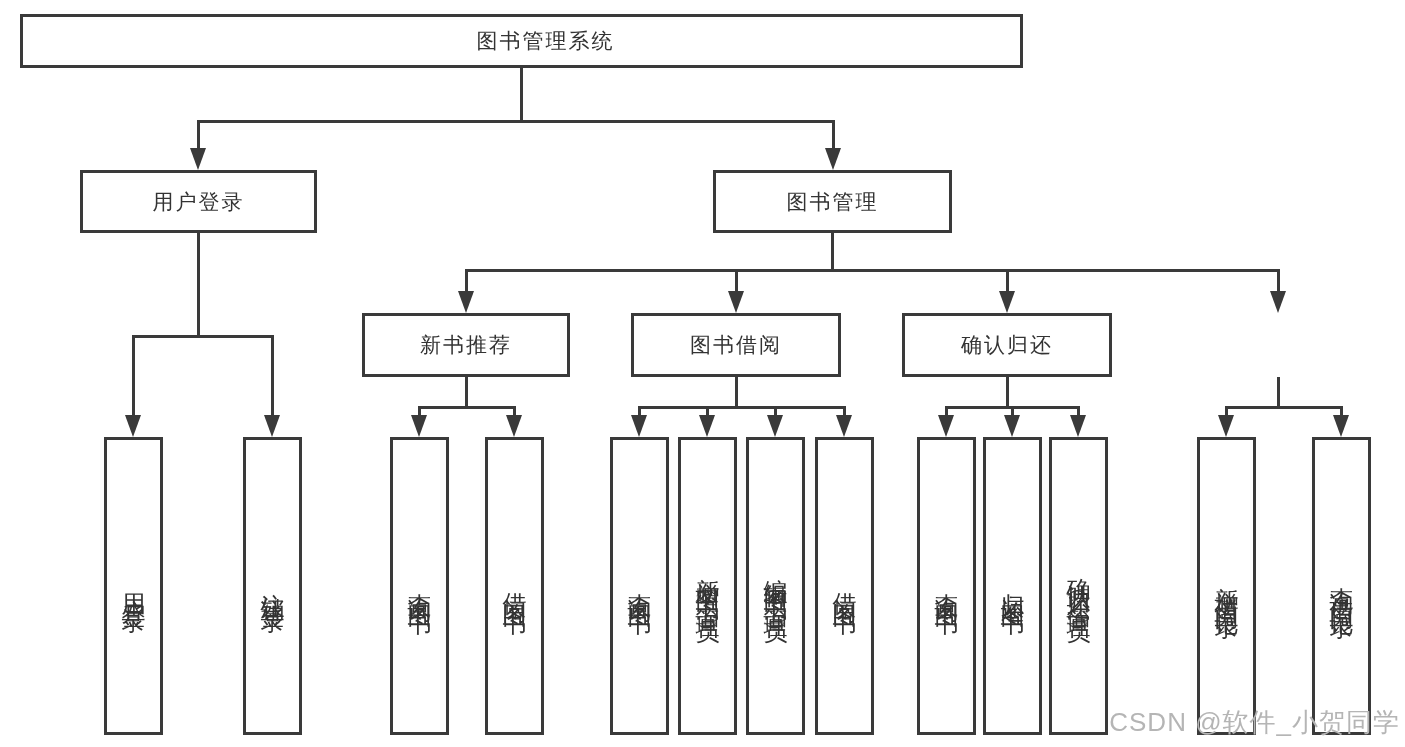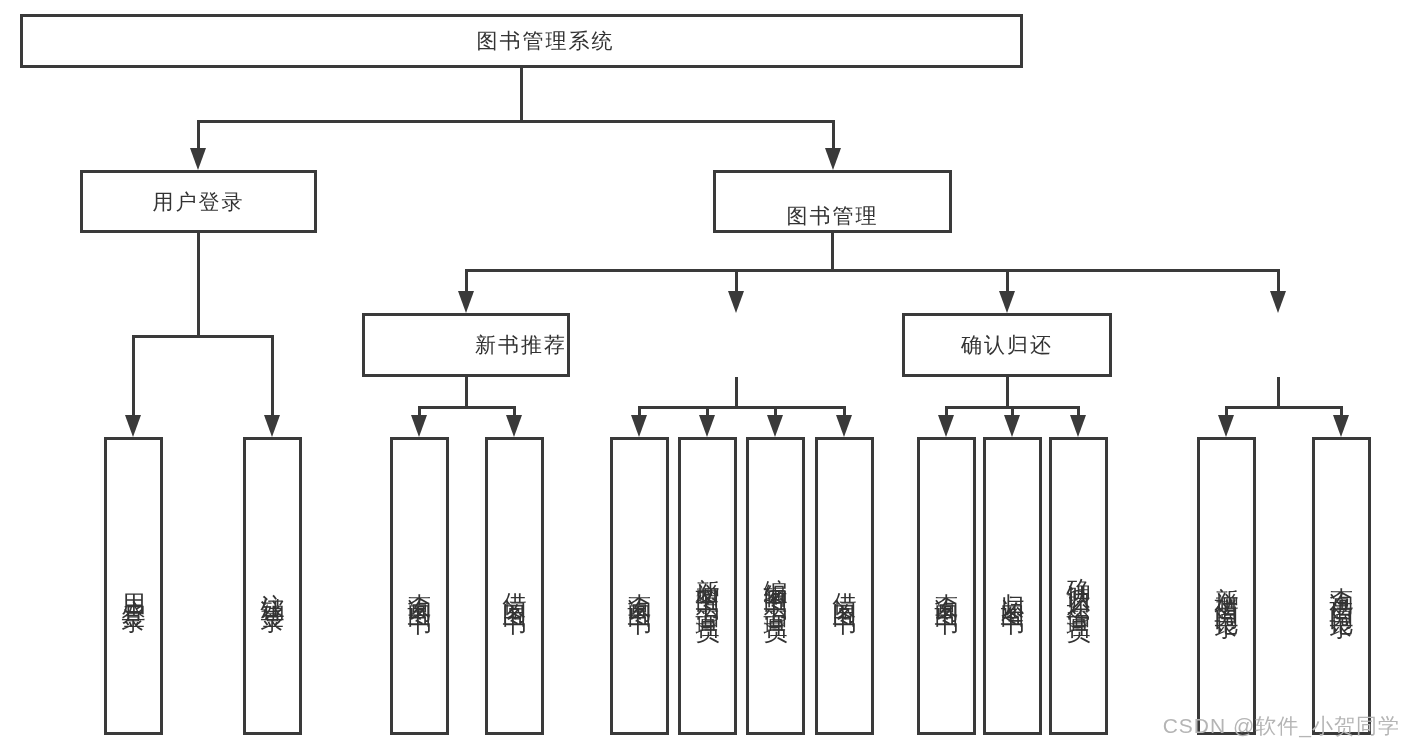--- a/index.html
+++ b/index.html
@@ -55,21 +55,21 @@
     position: absolute;
     width: 0; height: 0;
     border-left: 8px solid transparent;
     border-right: 8px solid transparent;
     border-top: 22px solid #3a3a3a;
   }
   .watermark {
     position: absolute;
     right: 5px;
     bottom: 7px;
-    font-size: 21px;
+    font-size: 26px;
     color: #b5b5b5;
     letter-spacing: 1px;
     z-index: 10;
     white-space: nowrap;
   }
 </style>
 </head>
 <body>
 
 <div id="canvas">
@@ -81,21 +81,21 @@
   <div class="vline" style="left:520px; top:68px; height:55px;"></div>
   <div class="hline" style="left:197px; top:120px; width:638px;"></div>
   <div class="vline" style="left:197px; top:120px; height:30px;"></div>
   <div class="arrow" style="left:190px; top:148px;"></div>
   <div class="vline" style="left:832px; top:120px; height:30px;"></div>
   <div class="arrow" style="left:825px; top:148px;"></div>
 
   <div class="node" style="left:80px; top:170px; width:237px; height:63px;">
     <span>用户登录</span>
   </div>
-  <div class="node" style="left:713px; top:170px; width:239px; height:63px;align-items:flex-end;">
+  <div class="node" style="left:713px; top:170px; width:239px; height:63px;">
     <span>图书管理</span>
   </div>
 
   <div class="vline" style="left:197px; top:233px; height:104px;"></div>
   <div class="hline" style="left:132px; top:335px; width:142px;"></div>
   <div class="vline" style="left:132px; top:335px; height:82px;"></div>
   <div class="arrow" style="left:125px; top:415px;"></div>
   <div class="vline" style="left:271px; top:335px; height:82px;"></div>
   <div class="arrow" style="left:264px; top:415px;"></div>
 
@@ -103,22 +103,25 @@
   <div class="hline" style="left:465px; top:269px; width:814px;"></div>
   <div class="vline" style="left:465px; top:269px; height:24px;"></div>
   <div class="arrow" style="left:458px; top:291px;"></div>
   <div class="vline" style="left:735px; top:269px; height:24px;"></div>
   <div class="arrow" style="left:728px; top:291px;"></div>
   <div class="vline" style="left:1006px; top:269px; height:24px;"></div>
   <div class="arrow" style="left:999px; top:291px;"></div>
   <div class="vline" style="left:1277px; top:269px; height:24px;"></div>
   <div class="arrow" style="left:1270px; top:291px;"></div>
 
-  <div class="node" style="left:362px; top:313px; width:208px; height:64px;justify-content:flex-end;">
+  <div class="node" style="left:362px; top:313px; width:208px; height:64px;">
     <span>新书推荐</span>
+  </div>
+  <div class="node" style="left:631px; top:313px; width:210px; height:64px;">
+    <span>图书借阅</span>
   </div>
   <div class="node" style="left:902px; top:313px; width:210px; height:64px;">
     <span>确认归还</span>
   </div>
 
   <div class="vline" style="left:465px; top:377px; height:31px;"></div>
   <div class="hline" style="left:418px; top:406px; width:98px;"></div>
   <div class="vline" style="left:418px; top:406px; height:12px;"></div>
   <div class="arrow" style="left:411px; top:415px;"></div>
   <div class="vline" style="left:513px; top:406px; height:12px;"></div>

